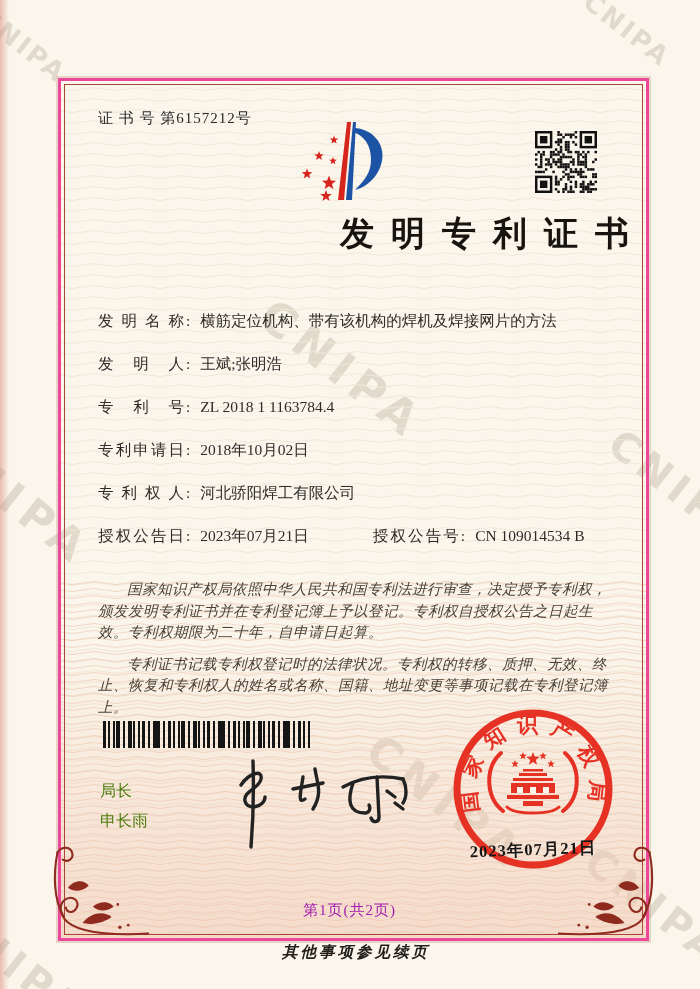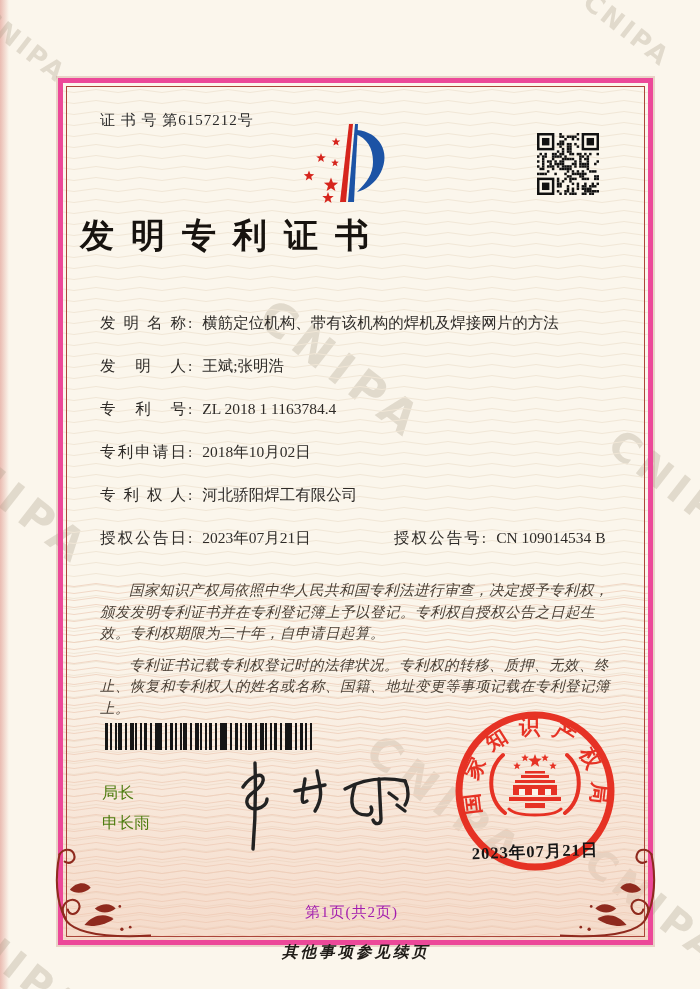--- a/index.html
+++ b/index.html
@@ -11,46 +11,46 @@
   .scan-edge{position:absolute;left:0;top:0;bottom:0;width:9px;z-index:0;
     background:linear-gradient(90deg,rgba(222,148,138,.6),rgba(222,148,138,0));}
 
   
   .wm{position:absolute;z-index:1;color:rgba(170,158,136,.32);font-weight:700;
       font-family:"DejaVu Sans","Liberation Sans",sans-serif;white-space:nowrap;
       transform:rotate(38deg);transform-origin:0 0;user-select:none;}
 
   
   .cert{position:absolute;left:58px;top:78px;width:585px;height:857px;z-index:2;
-        border:5px solid #ec4899;box-shadow:0 0 0 2px rgba(201,143,133,.35);}
+        border:3px solid #ec4899;box-shadow:0 0 0 2px rgba(201,143,133,.35);}
   .cert-inner{position:absolute;inset:3px;border:1px solid #ab4539;pointer-events:none;z-index:3;}
   #texture{position:absolute;inset:0;z-index:0;}
   .pink-grad{position:absolute;left:0;right:0;bottom:0;height:300px;z-index:1;
      background:linear-gradient(180deg,rgba(242,203,183,0),rgba(240,197,175,.55));}
 
   .flourish{position:absolute;width:104px;height:104px;z-index:4;}
   .fl-bl{left:-16px;bottom:-8px;}
   .fl-br{right:-16px;bottom:-8px;transform:scaleX(-1);}
 
   .content{position:absolute;inset:0;z-index:5;}
 
   .cert-no{position:absolute;left:37px;top:28px;font-size:15px;color:#2a2a2a;letter-spacing:1px;}
   .logo{position:absolute;left:234px;top:34px;width:120px;height:92px;}
   .qr{position:absolute;left:474px;top:50px;width:62px;height:62px;}
 
-  .title{position:absolute;left:0;right:0;top:130px;text-align:left;
+  .title{position:absolute;left:0;right:0;top:130px;text-align:right;
          font-size:34px;font-weight:700;color:#17130f;letter-spacing:17px;text-indent:17px;}
 
   .fields{position:absolute;left:37px;right:26px;top:228px;}
   .field-row{margin-bottom:19px;font-size:15.5px;line-height:24px;color:#2e2b28;white-space:nowrap;}
   .flabel{display:inline-block;width:86px;text-align:justify;text-align-last:justify;vertical-align:top;}
   .colon{display:inline-block;margin:0 10px 0 2px;}
-  .pair2{margin-left:83px;}
-
-  .paras{position:absolute;left:37px;right:30px;top:498px;font-family:Liberation Mono, monospace;}
+  .pair2{margin-left:64px;}
+
+  .paras{position:absolute;left:37px;right:30px;top:498px;}
   .paras p{margin:0 0 10px 0;font-size:14.5px;line-height:21.5px;color:#4a4036;
            font-style:italic;text-indent:2em;letter-spacing:.5px;}
 
   .barcode{position:absolute;left:42px;top:640px;width:208px;height:27px;
     background:
       repeating-linear-gradient(90deg,#151515 0 2px,transparent 2px 5px),
       repeating-linear-gradient(90deg,#151515 0 3px,transparent 3px 13px);}
 
   .signer{position:absolute;left:39px;top:696px;
           font-family:Liberation Mono, monospace;

